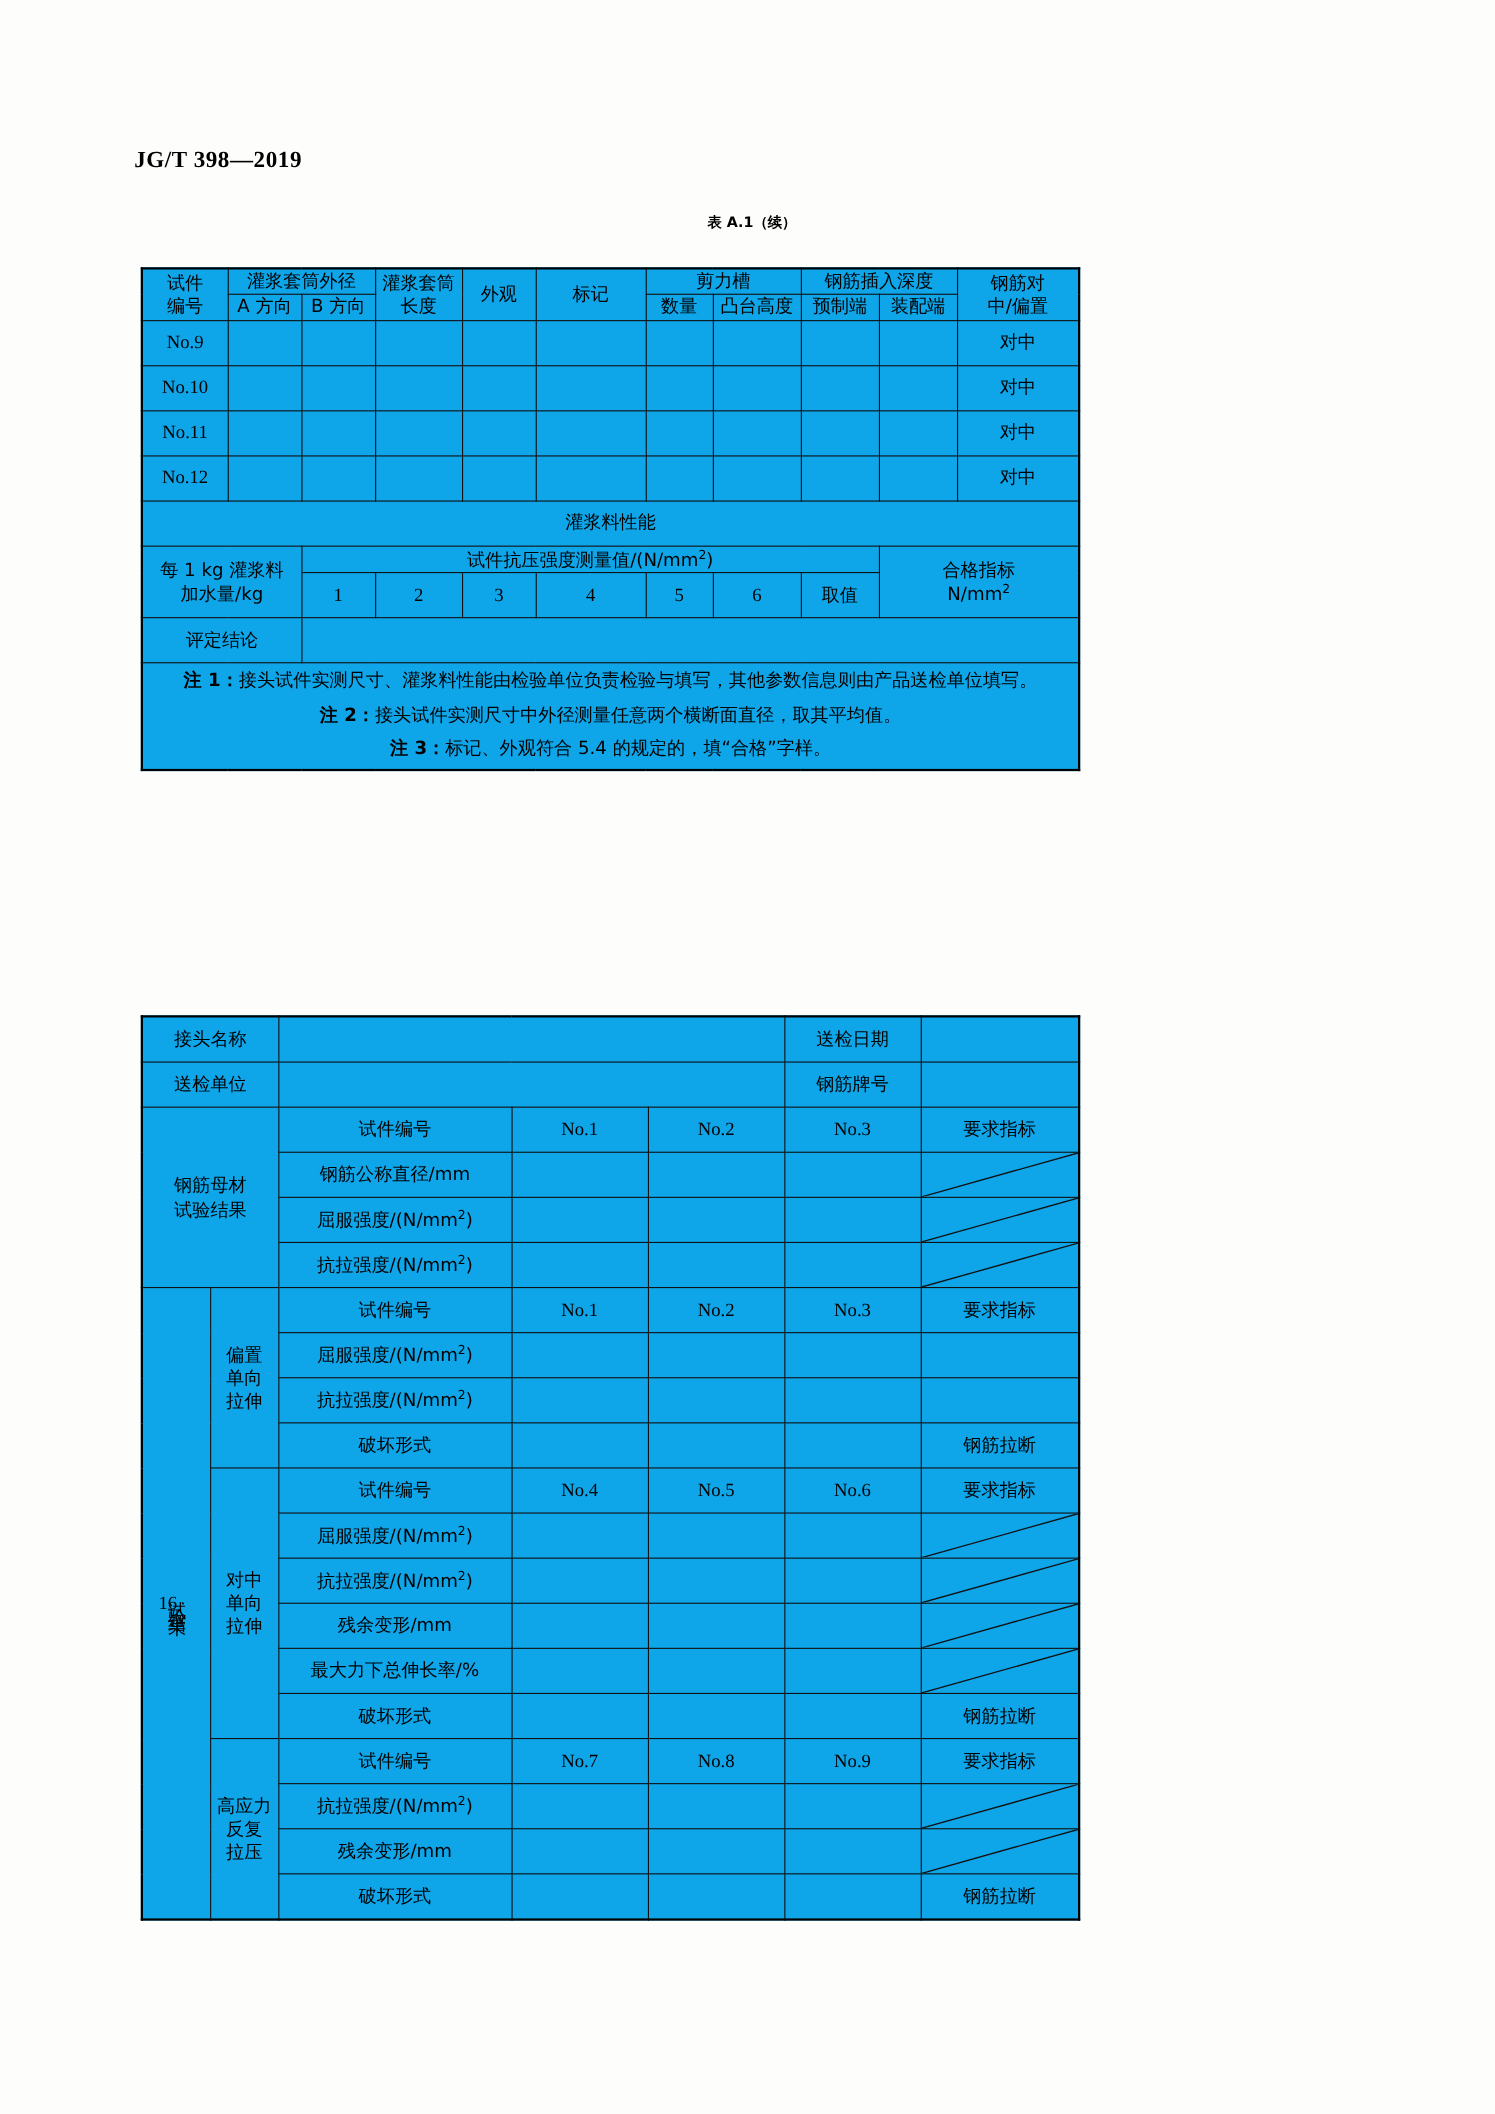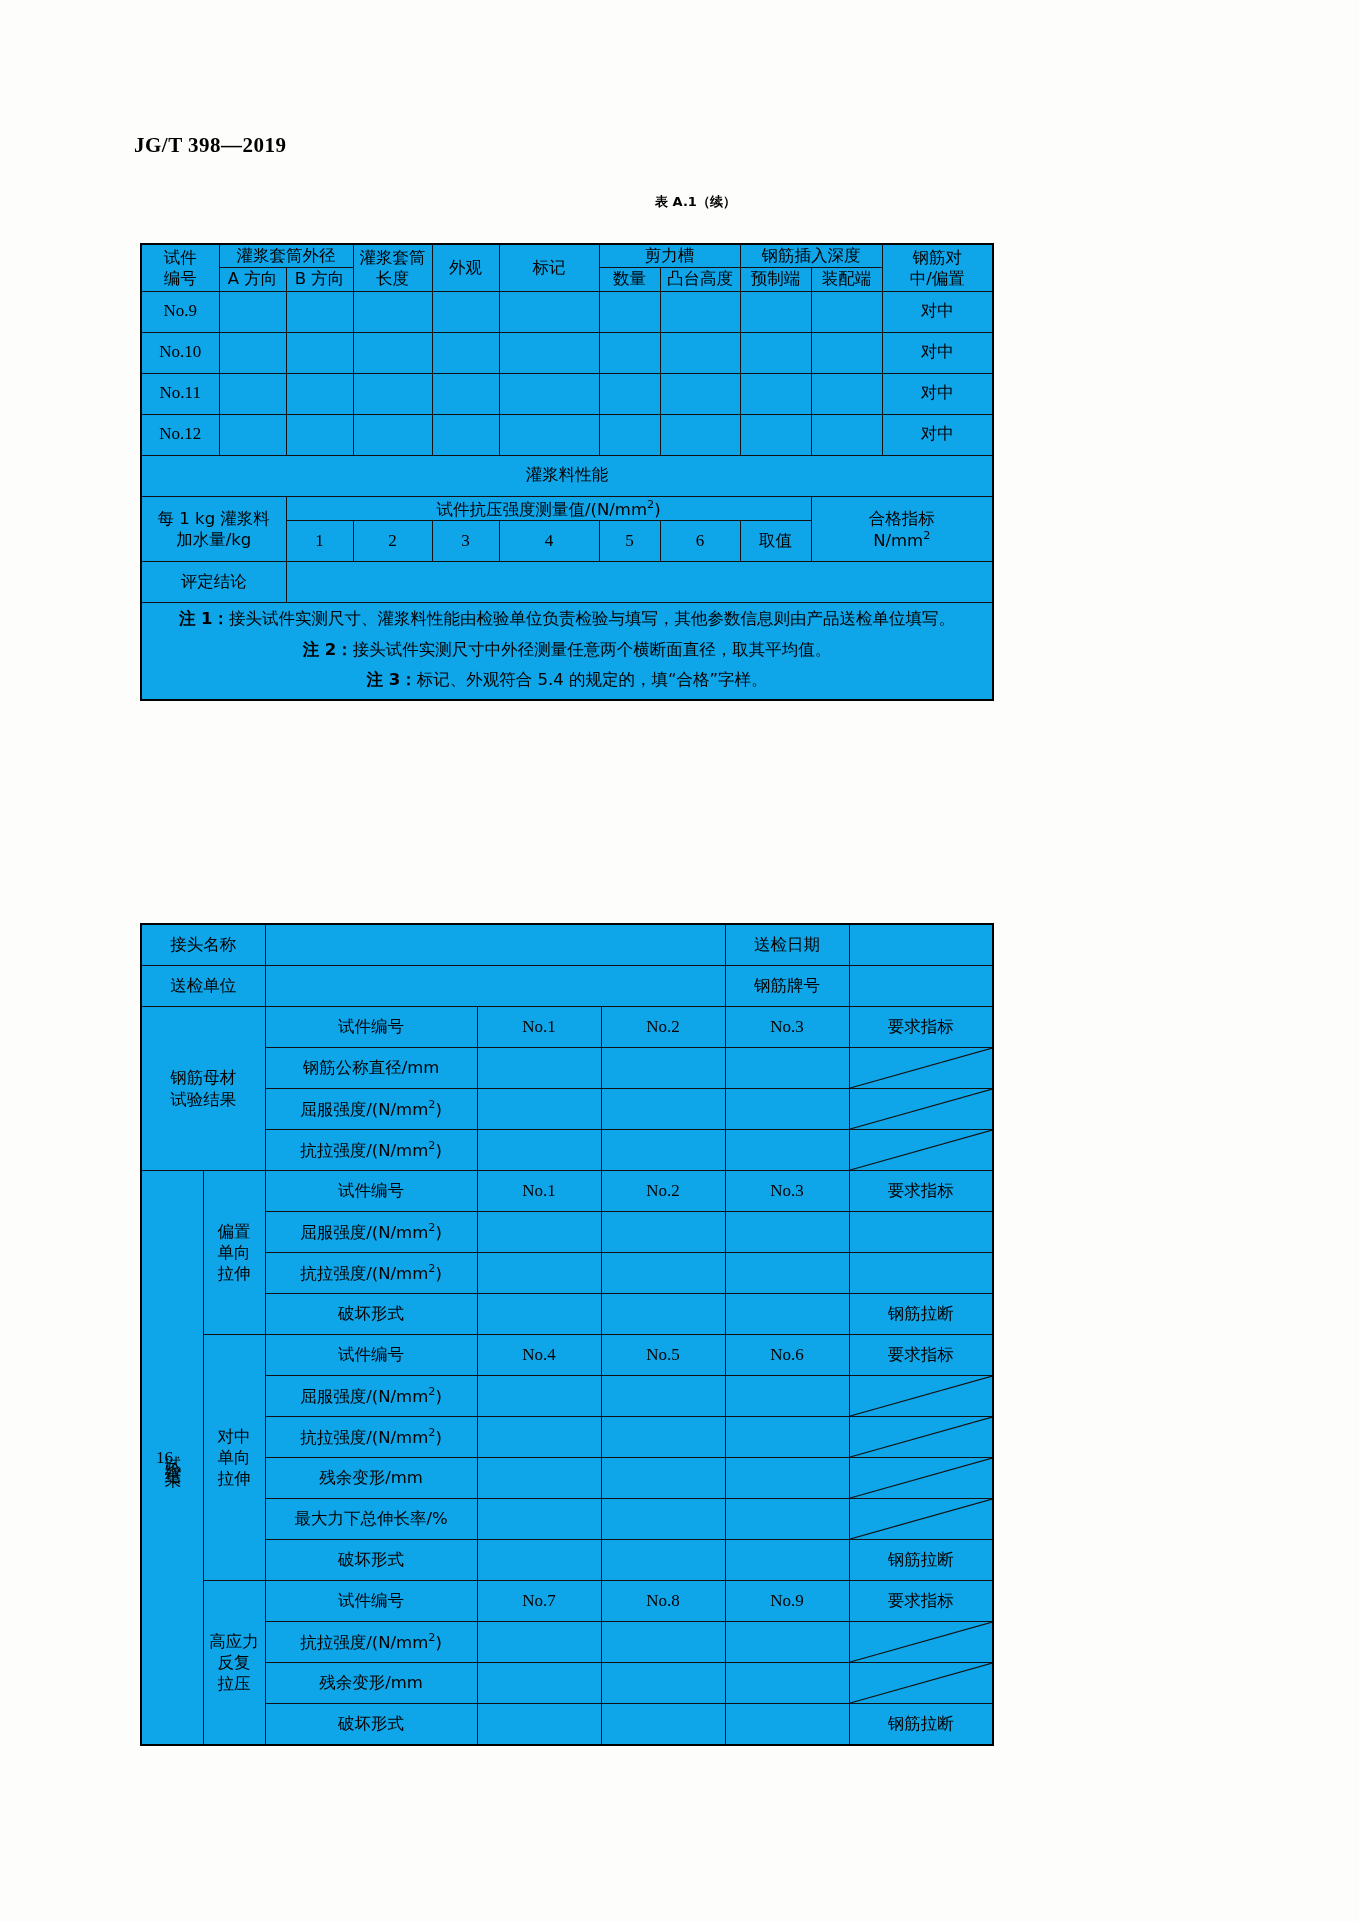--- a/index.html
+++ b/index.html
@@ -6,21 +6,21 @@
   body{
     width:1359px;height:1922px;
     background:#fdfdfb;
     font-family:"Liberation Serif","DejaVu Serif",serif;
     color:#000;
     position:relative;
     overflow:hidden;
   }
   .page{
     position:absolute;
-    left:16px;top:0;width:1321px;height:1922px;
+    left:4px;top:0;width:1321px;height:1922px;
     padding:0;
   }
   .hdr{
     position:absolute;left:118px;top:133px;
     font-size:21px;font-weight:bold;letter-spacing:0.5px;
     font-family:"Liberation Serif","DejaVu Serif",serif;
   }
   .tbl-title{
     text-align:center;
     font-size:13px;

